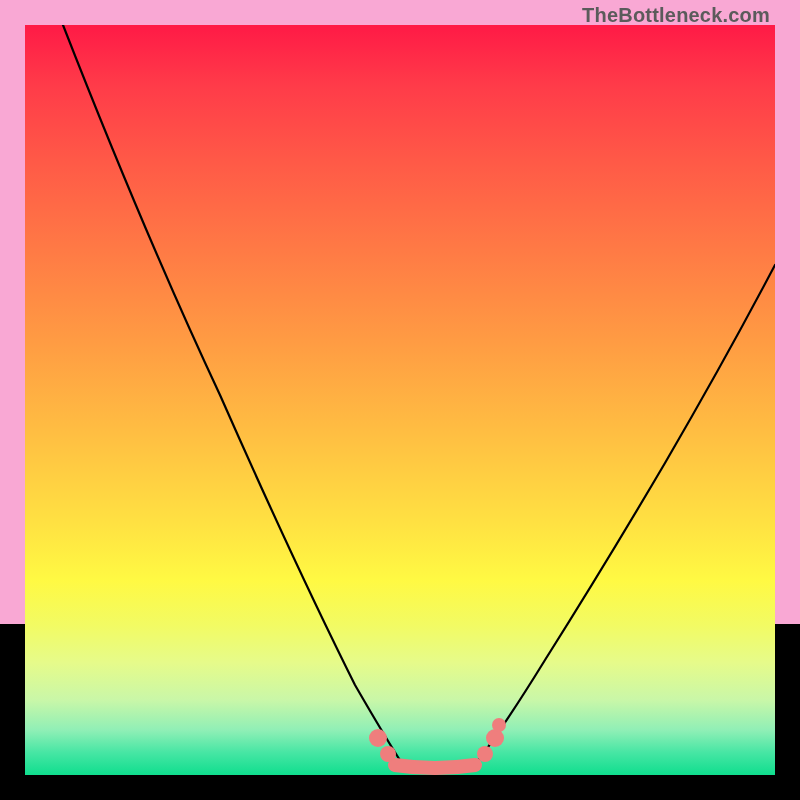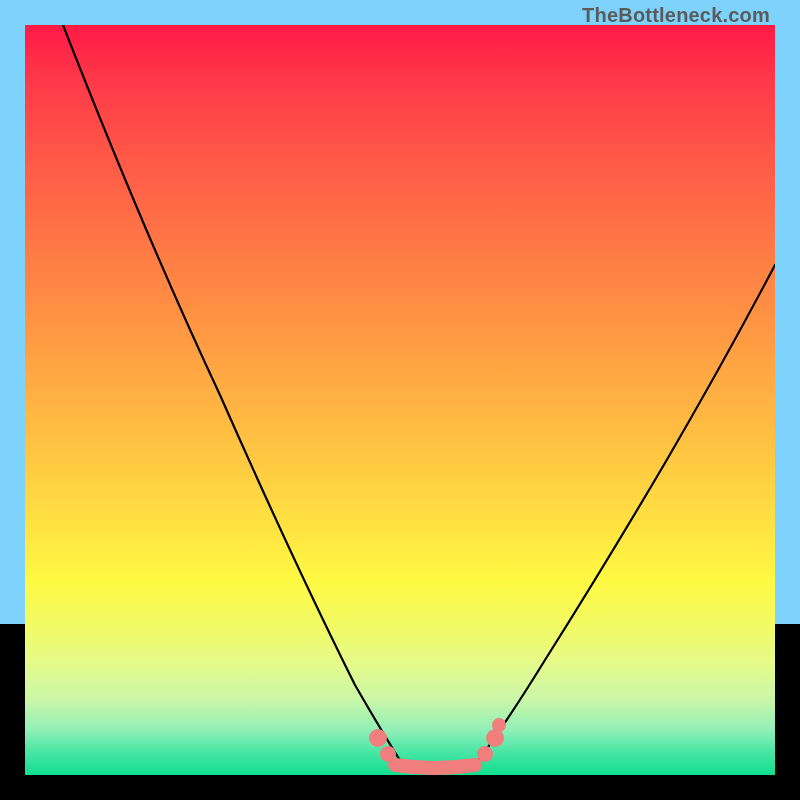--- a/index.html
+++ b/index.html
@@ -10,21 +10,21 @@
     background: #000;
     overflow: hidden;
     font-family: Arial, Helvetica, sans-serif;
   }
   .frame {
     position: absolute;
     left: 0;
     top: 0;
     width: 800px;
     height: 624px;
-    background: #7dd3fc;
+    background: #f9a8d4;
   }
   .plot {
     position: absolute;
     left: 25px;
     top: 25px;
     width: 750px;
     height: 750px;
     background: linear-gradient(
       to bottom,
       #ff1a46 0%,

